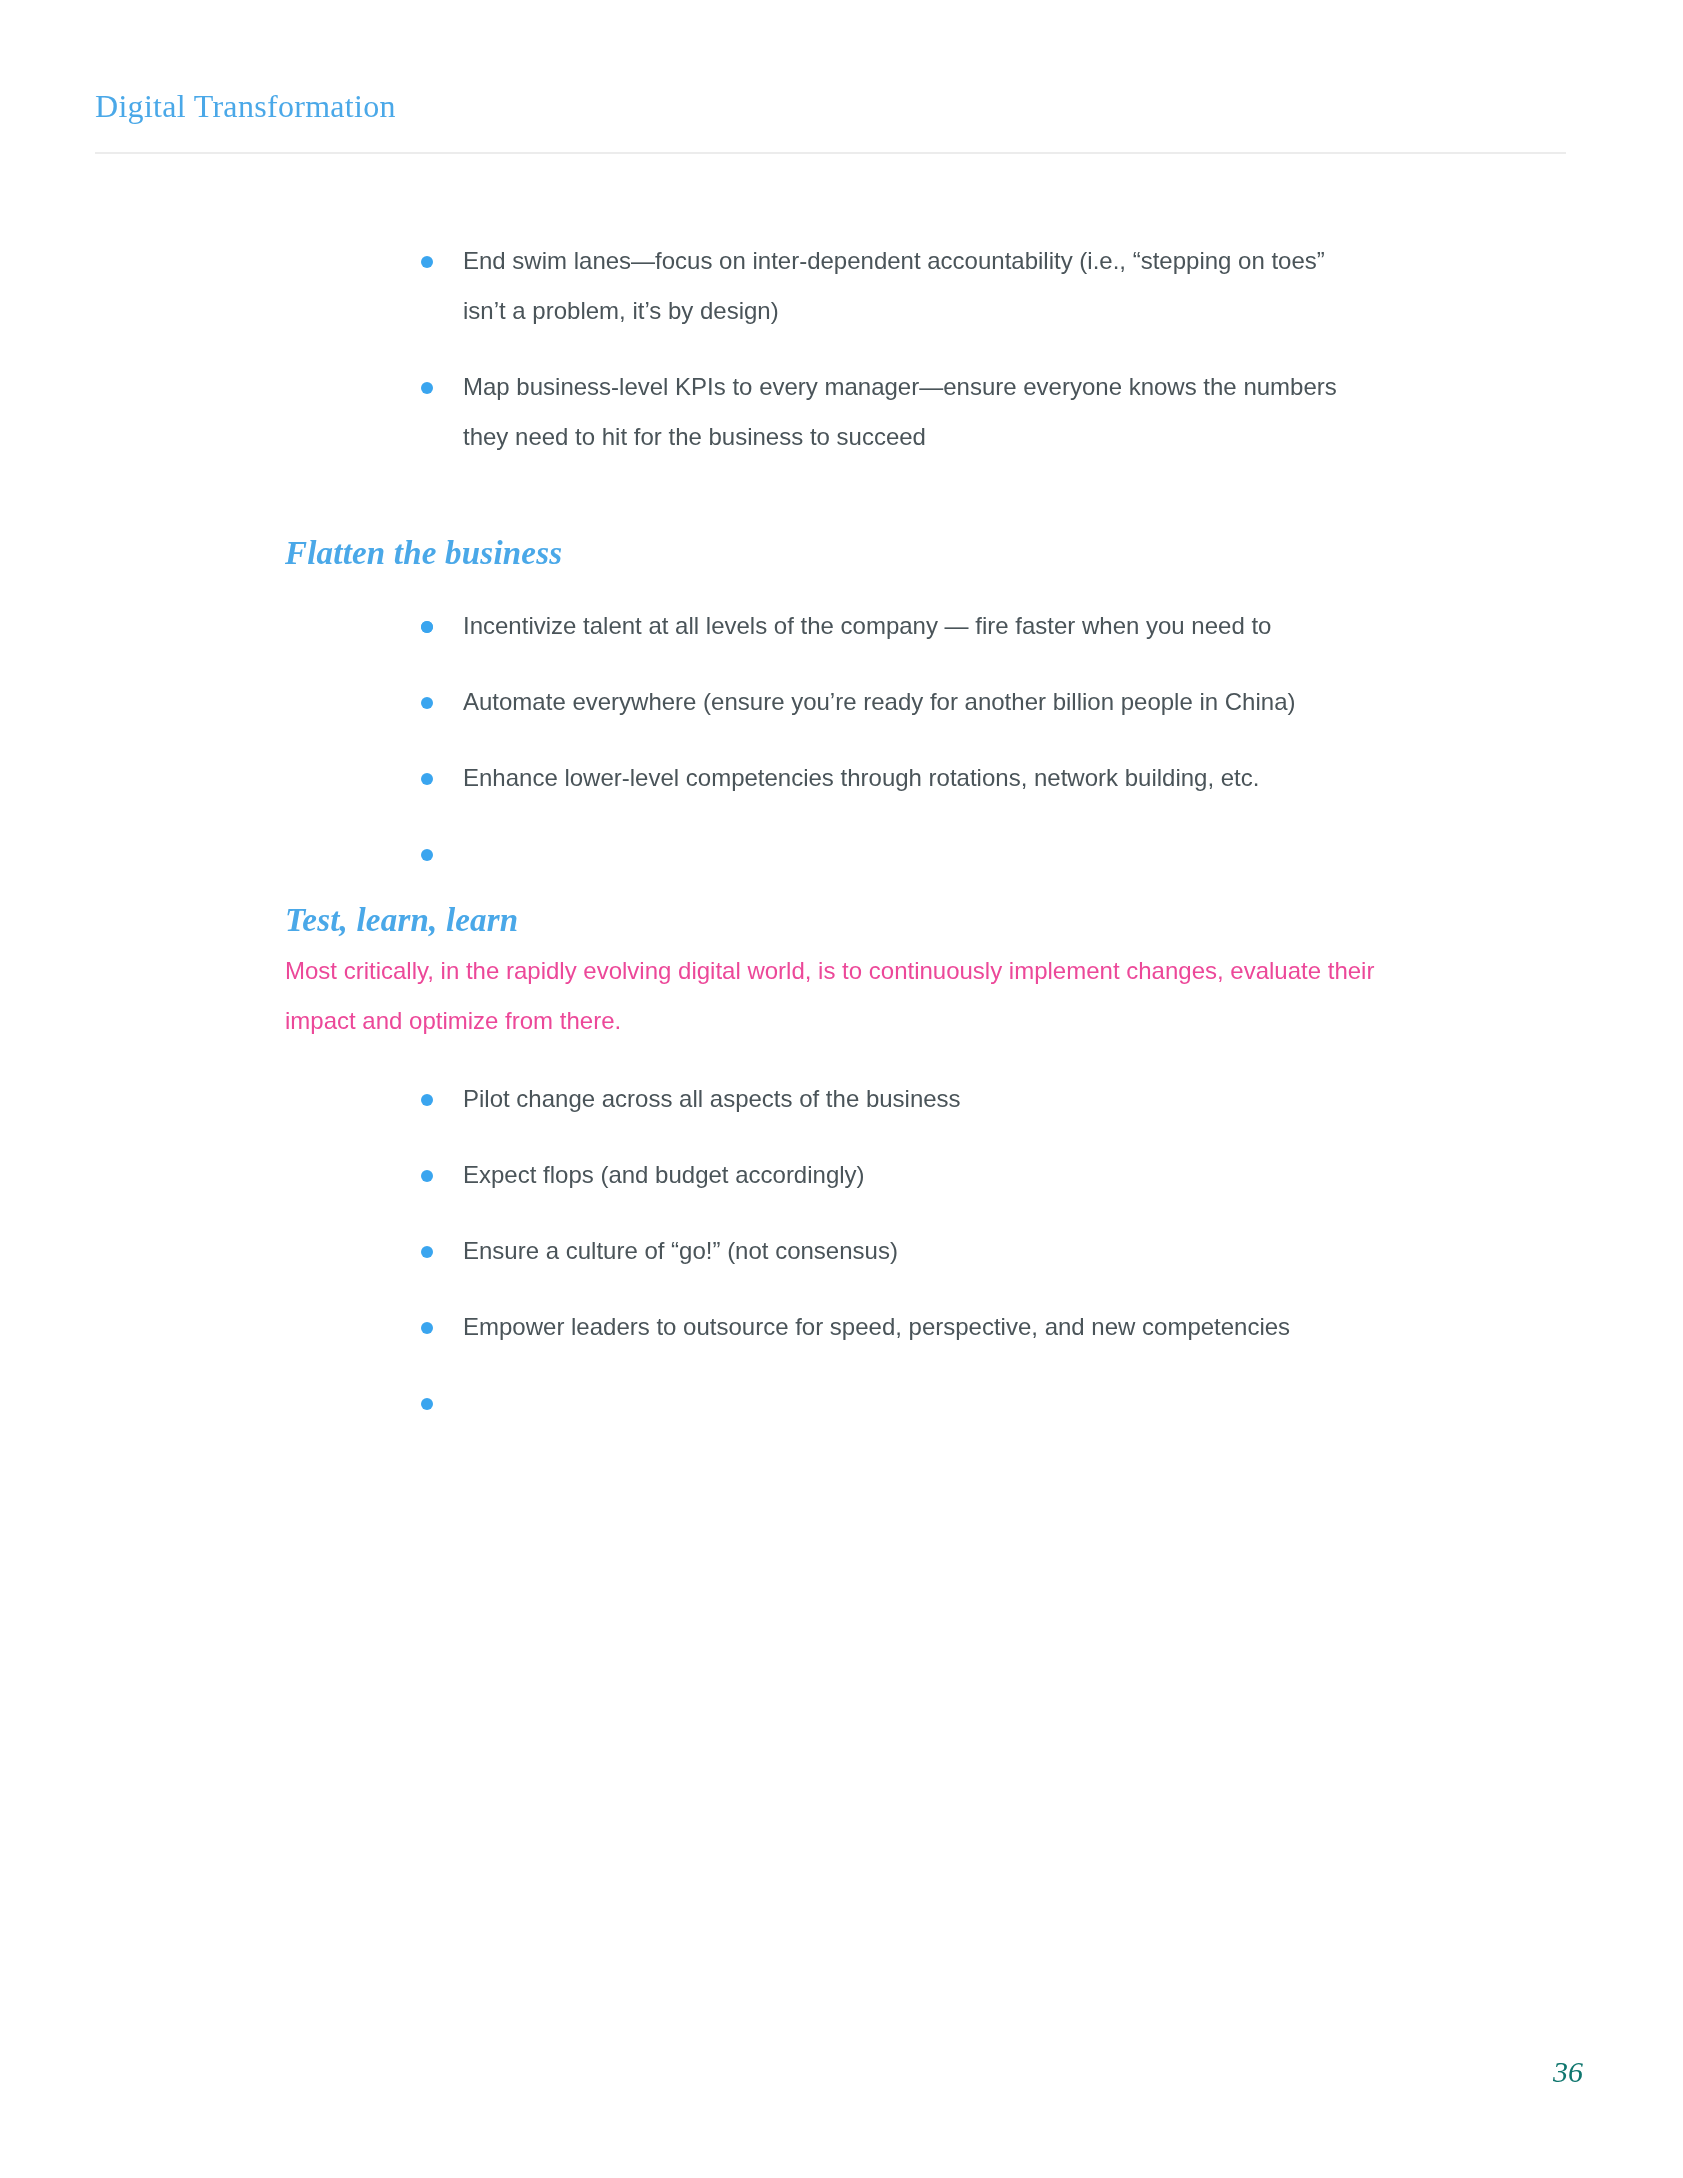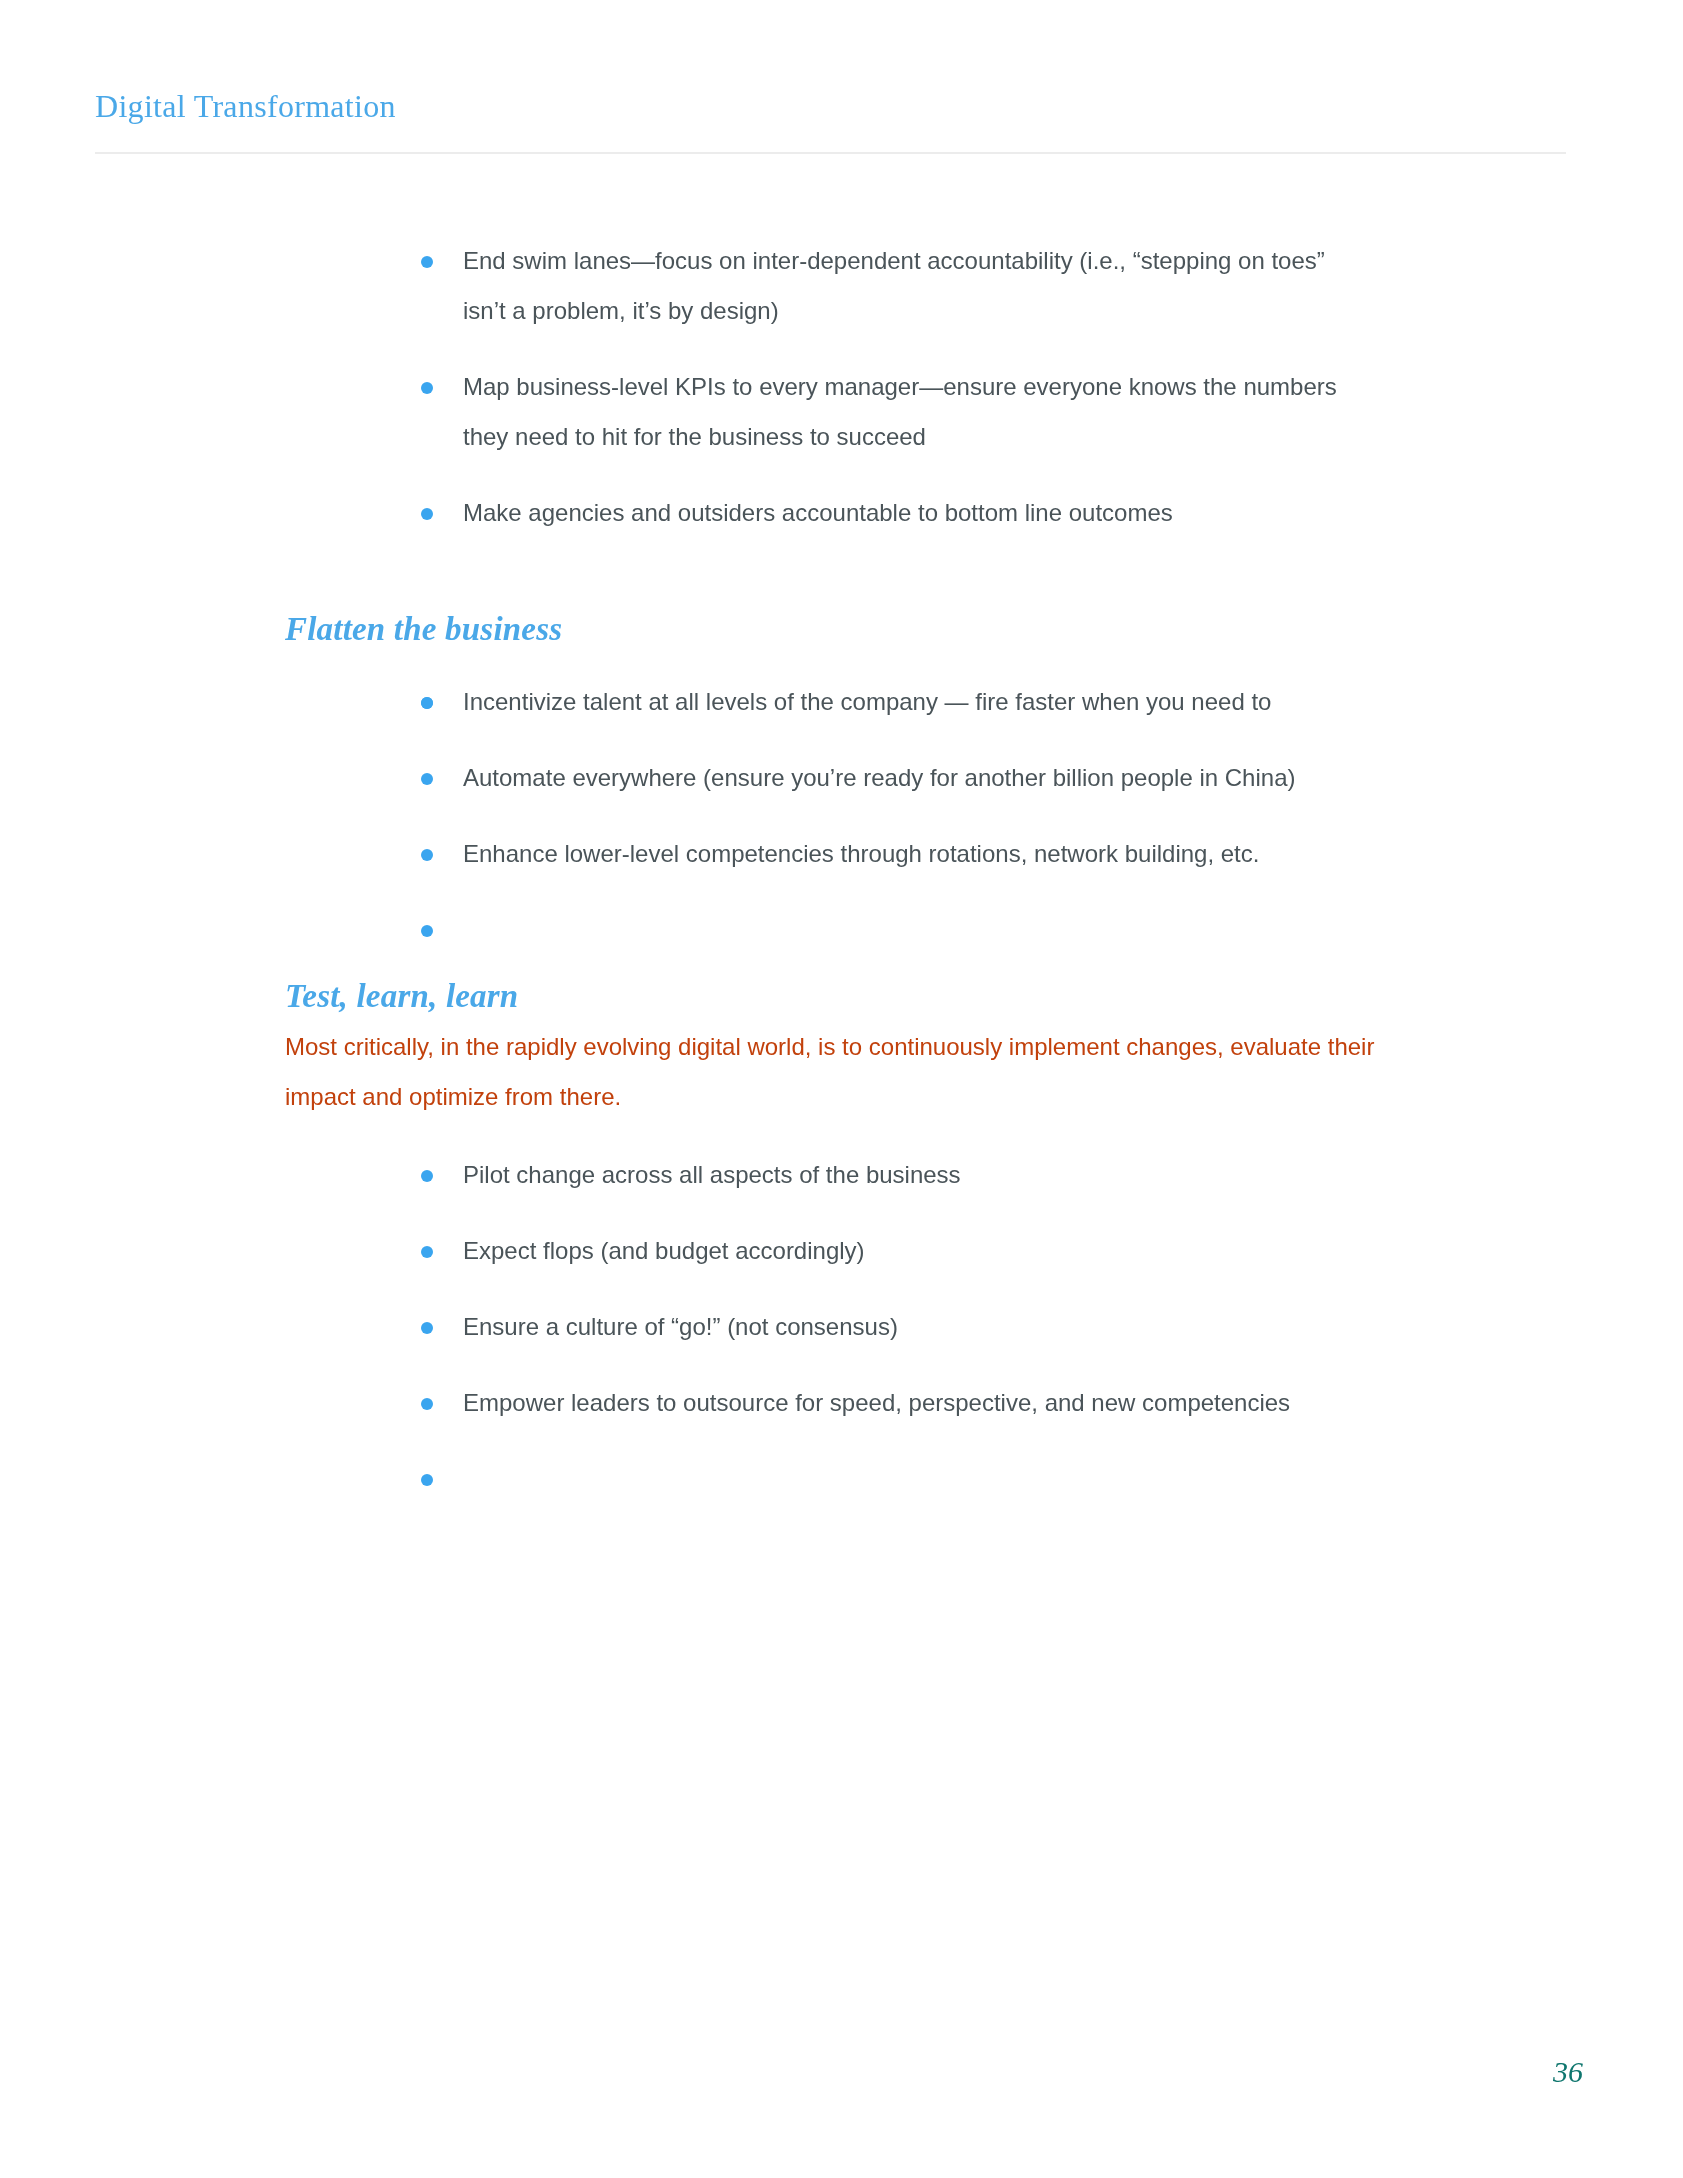--- a/index.html
+++ b/index.html
@@ -67,21 +67,21 @@
     line-height: 40px;
     color: #4aa8e8;
     margin: 0;
     letter-spacing: 0.2px;
   }
 
   .section-intro {
     font-family: "Liberation Sans", sans-serif;
     font-size: 24px;
     line-height: 50px;
-    color: #c2410c;
+    color: #ec4899;
     margin: 6px 0 0 0;
     max-width: 1094px;
     font-weight: 400;
   }
 
   ul.bullets {
     list-style: none;
     margin: 28px 0 0 0;
     padding: 0 0 0 136px;
   }
@@ -137,24 +137,20 @@
     <div class="section">
       <ul class="bullets">
         <li>
           <span class="dot"></span>
           <span>End swim lanes—focus on inter-dependent accountability (i.e., “stepping on toes” isn’t a problem, it’s by design)</span>
         </li>
         <li>
           <span class="dot"></span>
           <span>Map business-level KPIs to every manager—ensure everyone knows the numbers they need to hit for the business to succeed</span>
         </li>
-        <li>
-          <span class="dot"></span>
-          <span>Make agencies and outsiders accountable to bottom line outcomes</span>
-        </li>
       </ul>
     </div>
 
     <div class="gap-section-lg"></div>
 
     <div class="section">
       <h2 class="section-heading">Flatten the business</h2>
       <ul class="bullets">
         <li>
           <span class="dot"></span>

